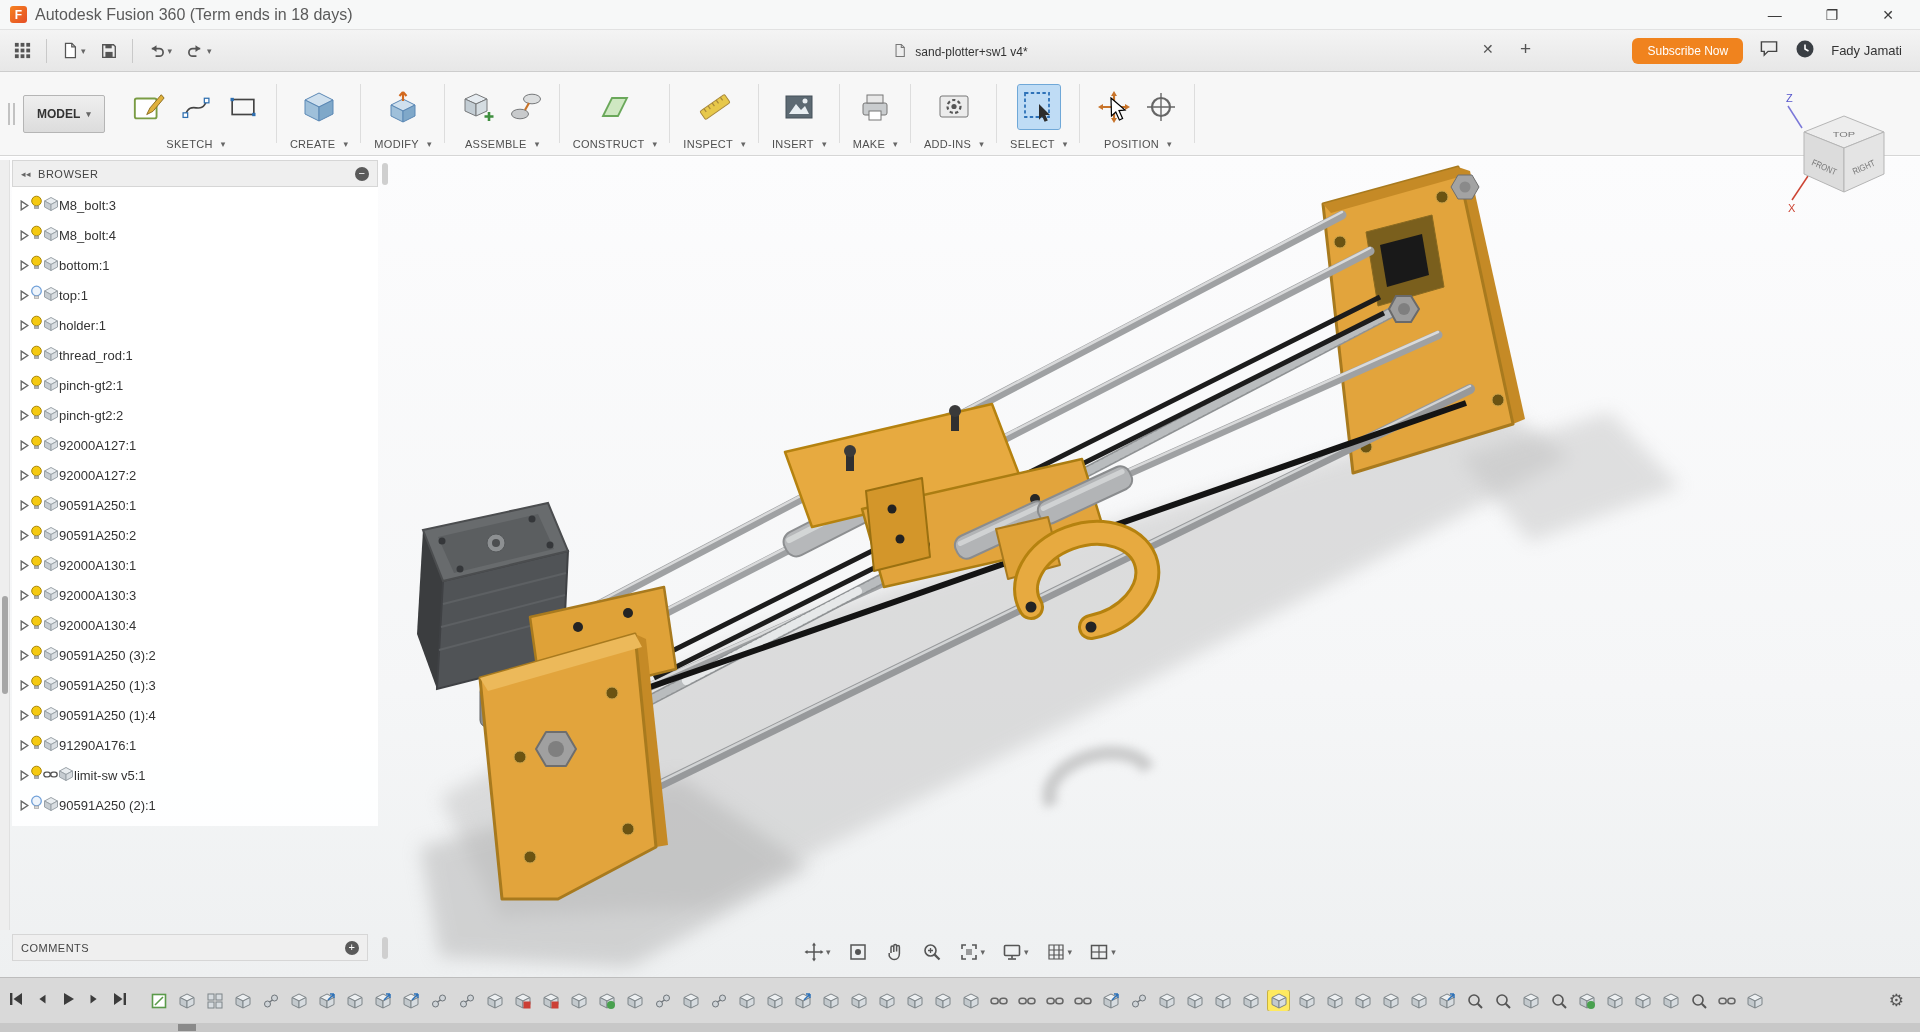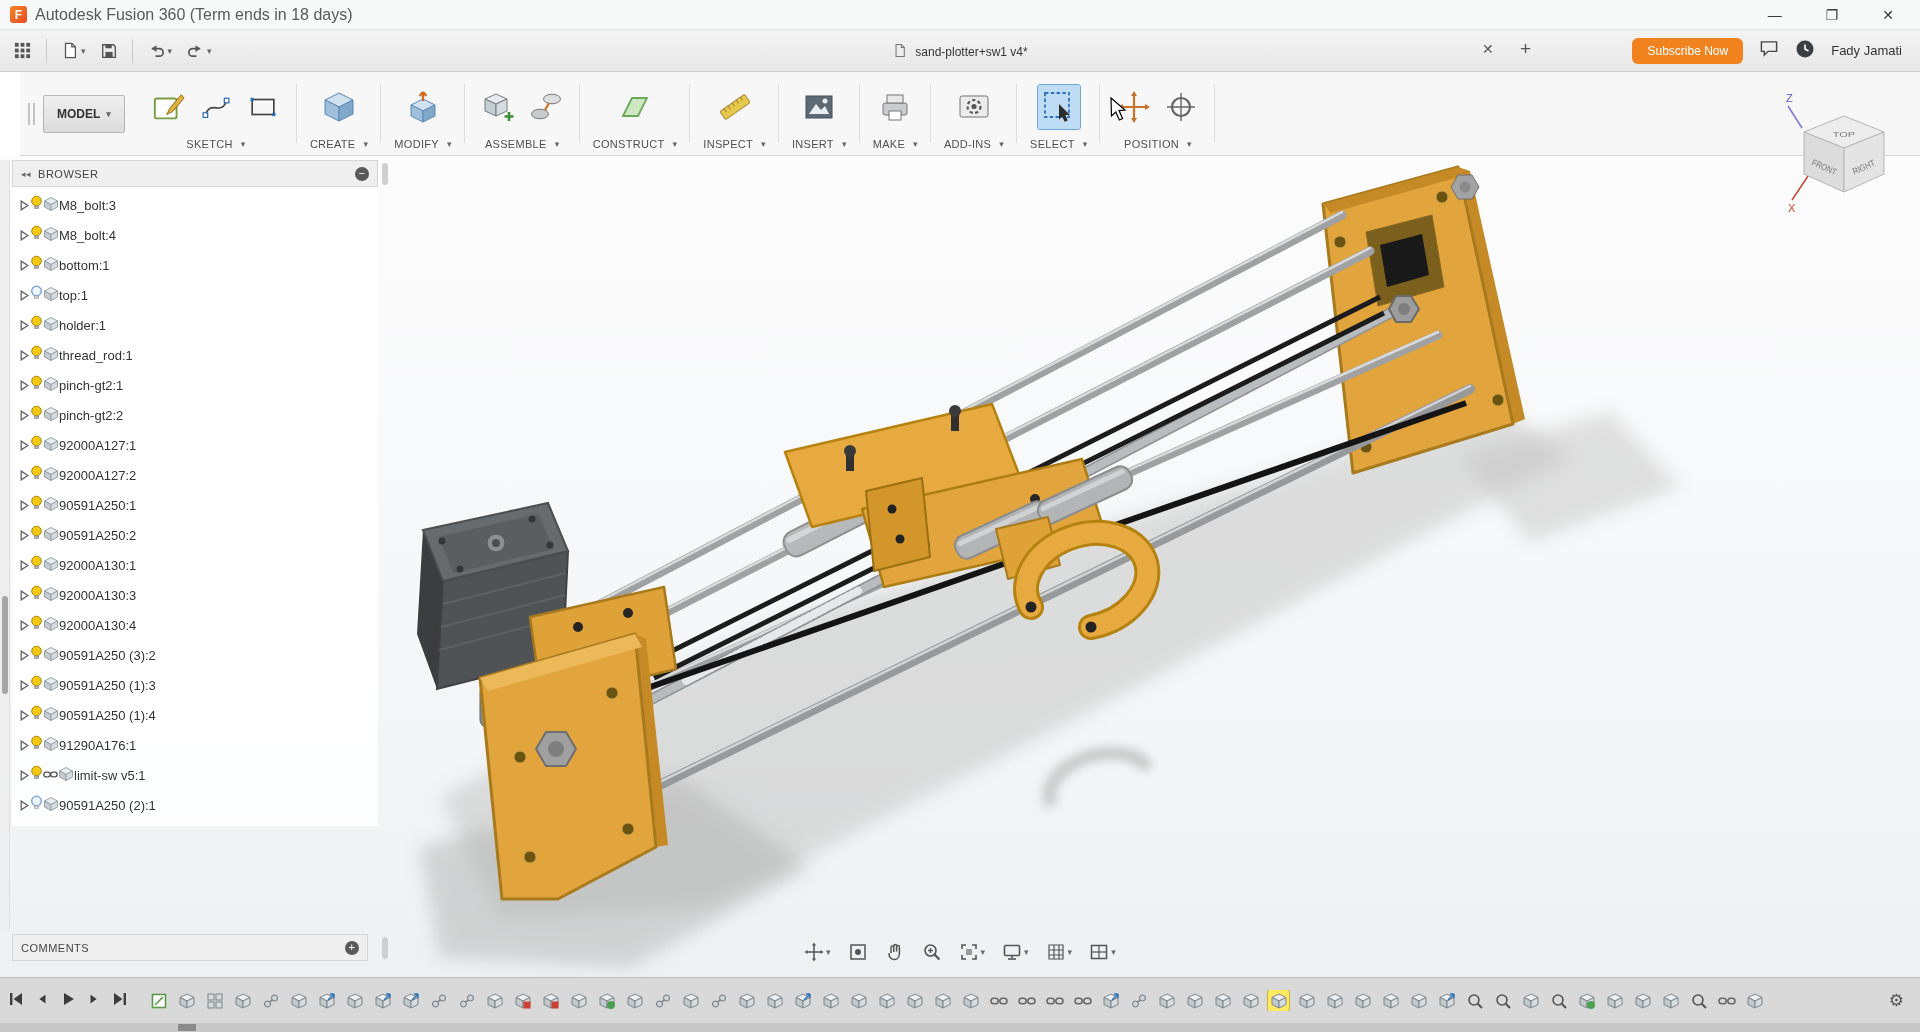--- a/index.html
+++ b/index.html
@@ -19,21 +19,21 @@
   .vsep { width:1px; height:24px; background:#c9c9c9; margin:0 5px; }
   .caret { font-size:9px; color:#666; }
   .doc-tab { position:absolute; left:50%; transform:translateX(-50%); display:flex; align-items:flex-end; gap:8px; font-size:12px; color:#333; }
   .tab-close { position:absolute; left:1482px; top:11px; font-size:14px; color:#555; }
   .tab-add { position:absolute; left:1520px; top:8px; font-size:19px; color:#555; }
   .qright { margin-left:auto; display:flex; align-items:center; gap:16px; padding-right:18px; }
   .subscribe { background:#f0831e; color:#fff; font-size:12px; padding:6px 15px; border-radius:6px; }
   .username { font-size:13px; color:#333; }
 
   
-  .ribbon { height:84px; background:#f7f7f7; border-bottom:1px solid #d6d6d6; display:flex; align-items:stretch; position:relative;margin-left:20px; }
+  .ribbon { height:84px; background:#f7f7f7; border-bottom:1px solid #d6d6d6; display:flex; align-items:stretch; position:relative; }
   .panel-grip { align-self:center; margin-left:8px; width:7px; height:22px; border-left:2px solid #c2c2c2; border-right:2px solid #c2c2c2; }
   .model-btn { align-self:center; margin:0 10px 0 8px; padding:11px 13px; background:linear-gradient(#efefef,#dcdcdc); border:1px solid #b5b5b5; border-radius:2px; font-size:12px; font-weight:bold; color:#333; display:flex; align-items:center; gap:6px; }
   .rgroups { display:flex; }
   .rgroup { display:flex; flex-direction:column; align-items:center; padding:6px 13px 5px; position:relative; }
   .rgroup::after { content:''; position:absolute; right:0; top:12px; bottom:12px; width:1px; background:#ddd; }
   .ricons { flex:1; display:flex; align-items:center; gap:5px; }
   .ricon-box { width:42px; height:44px; display:flex; align-items:center; justify-content:center; border-radius:2px; }
   .ricon-box.sel { background:#bfdcf5; outline:1px solid #6fa8d8; }
   .rlabel { font-size:11px; color:#4f4f4f; display:flex; gap:8px; align-items:center; letter-spacing:.3px; padding-top:3px; }
 

